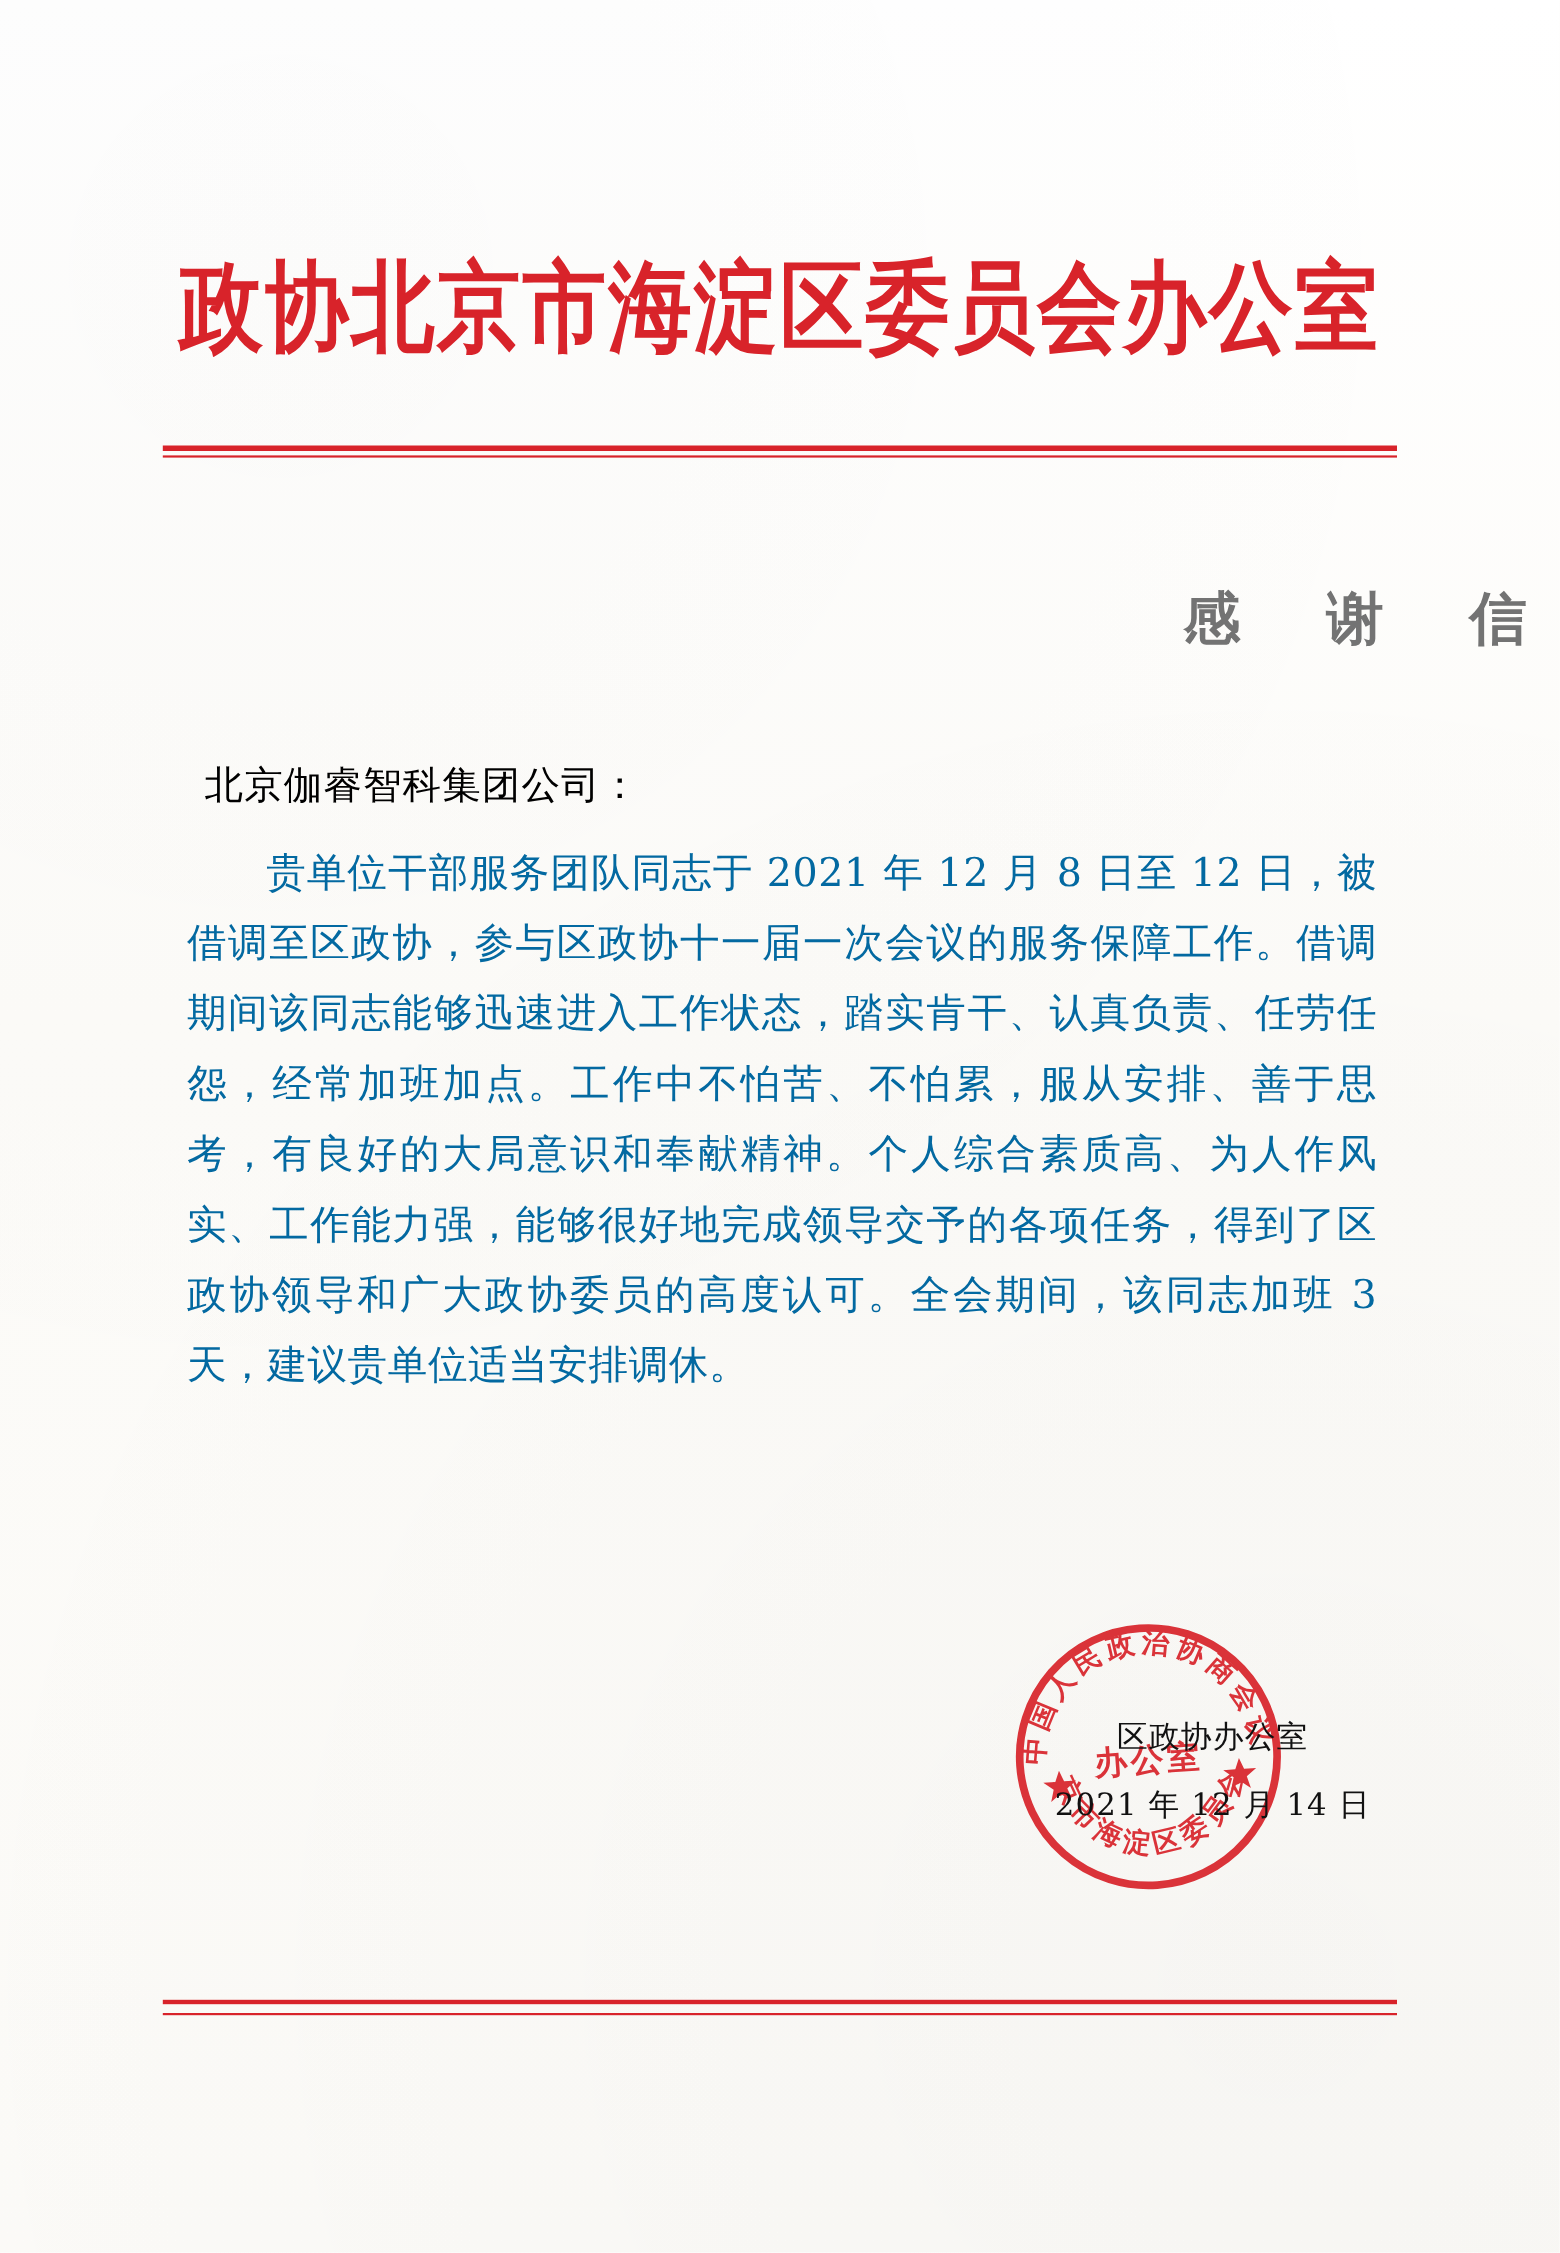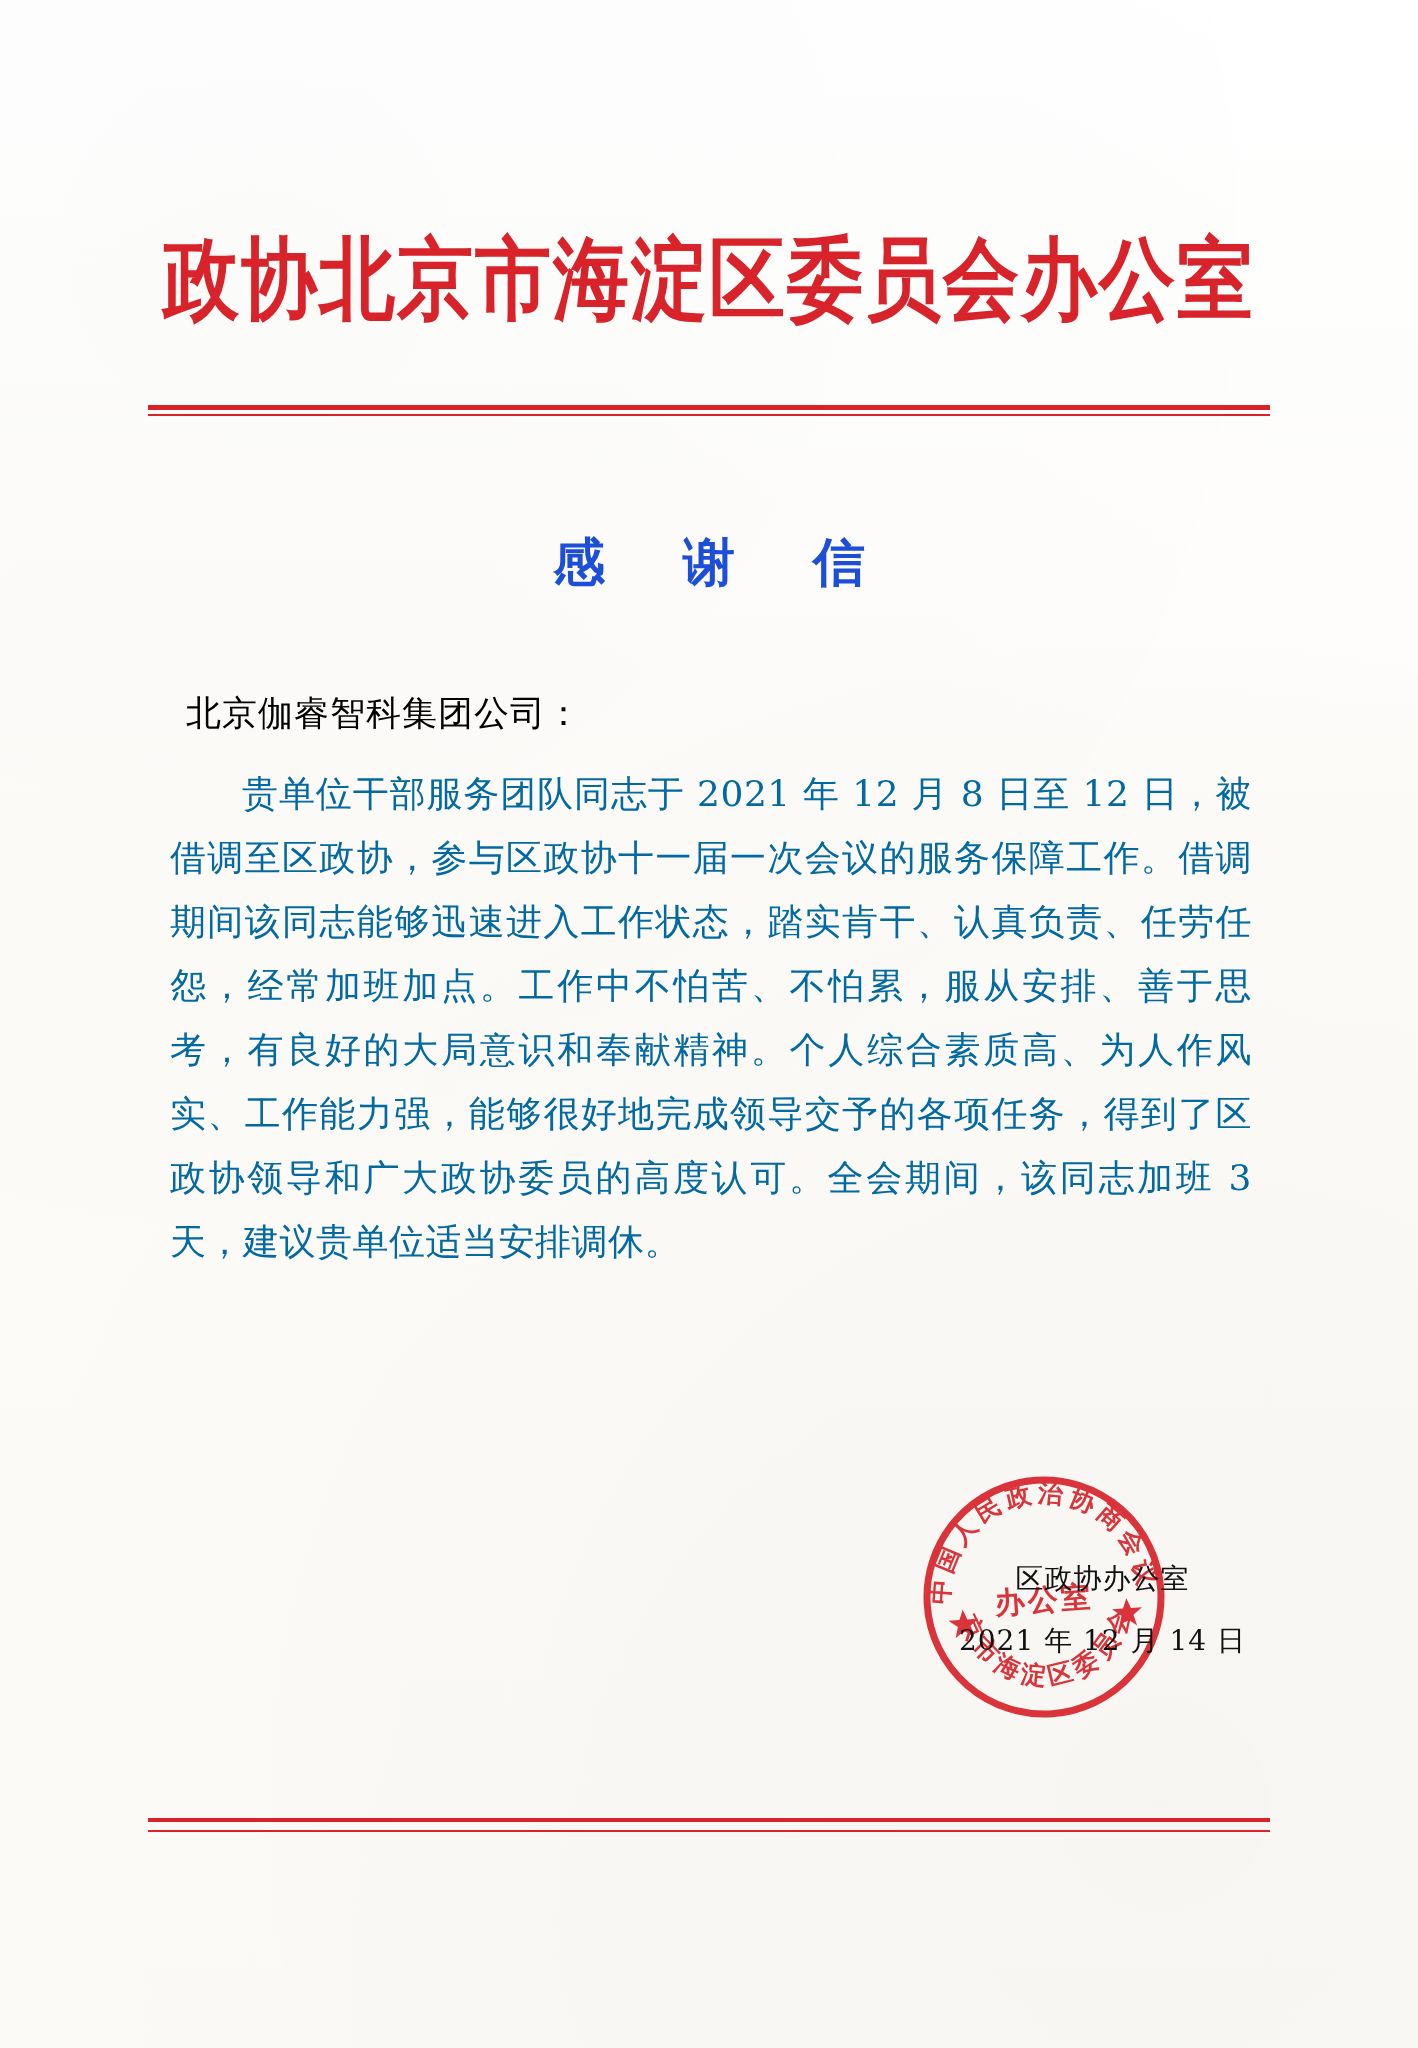--- a/index.html
+++ b/index.html
@@ -75,26 +75,26 @@
     height: 2px;
     background: #d8232a;
   }
 
   
   .doc-title {
     position: absolute;
     left: 0;
     right: 0;
     top: 528px;
-    text-align: center;
+    text-align: right;
     font-family: "DejaVu Sans", "Liberation Sans", sans-serif;
     font-weight: 700;
     font-size: 52px;
     letter-spacing: 30px;
-    color: #1d4ed8;
+    color: #737373;
     text-indent: 30px;
   }
 
   
   .salutation {
     position: absolute;
     left: 186px;
     top: 690px;
     font-size: 35px;
     color: #000000;

